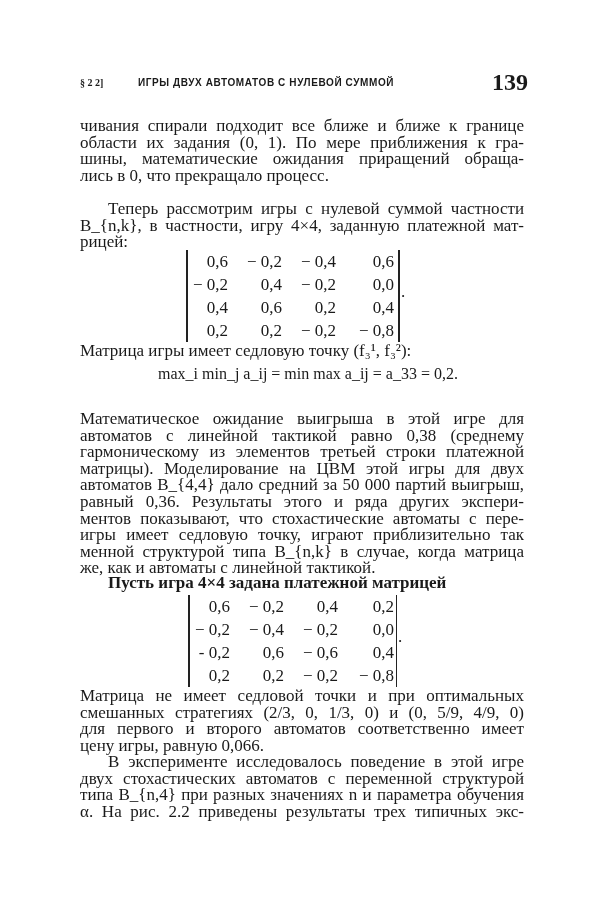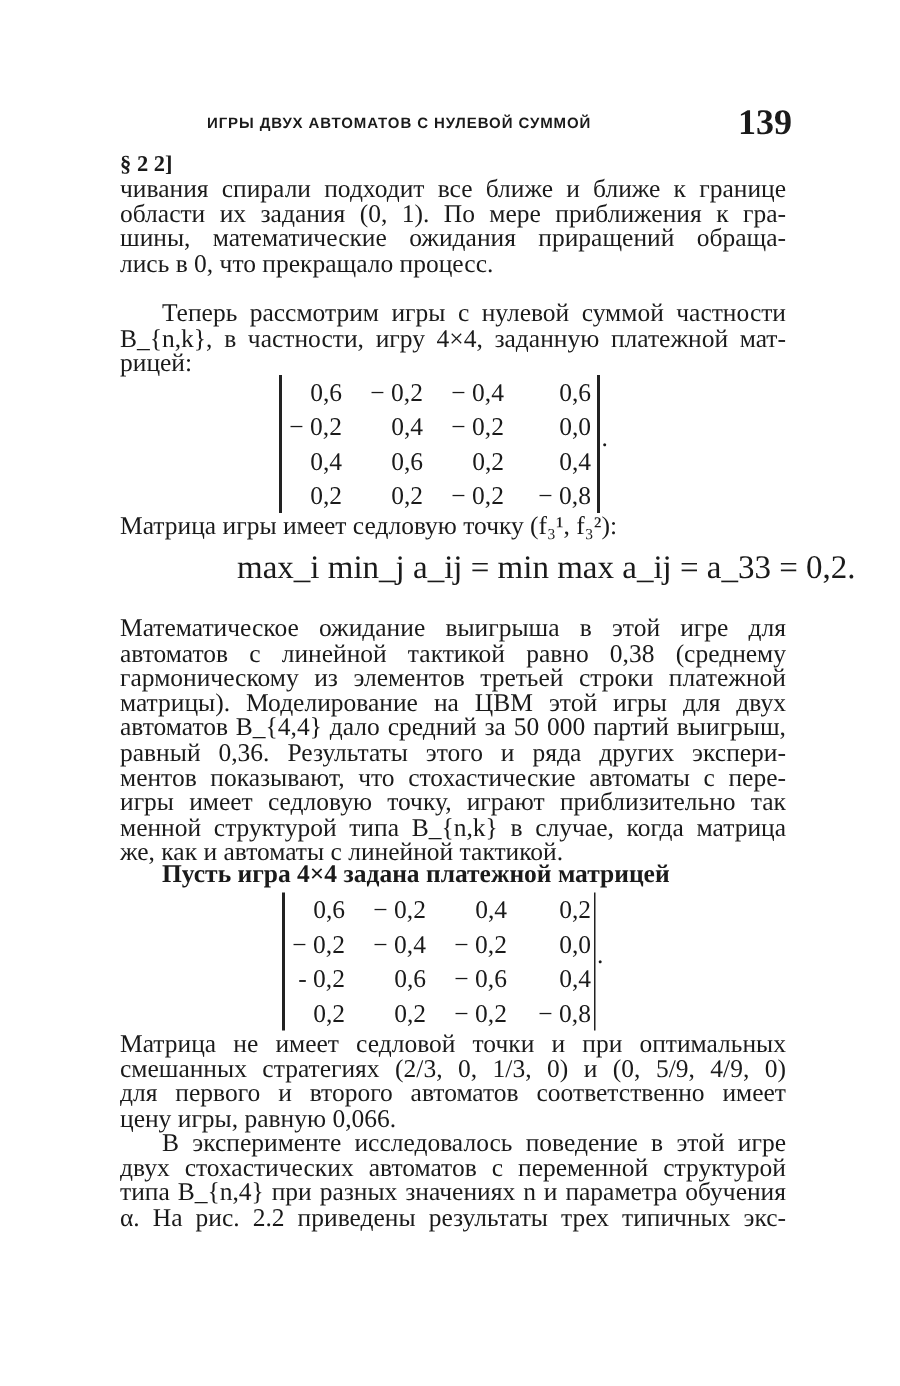--- a/index.html
+++ b/index.html
@@ -1,31 +1,31 @@
 <!DOCTYPE html>
 <html><head>
 <meta charset="utf-8">
 <style>
   html, body { margin:0; padding:0; background:#fff; }
   body { width:600px; height:924px; position:relative; overflow:hidden; color:#1a1a1a;
          font-family:"Liberation Serif", "DejaVu Serif", serif; }
   .hdr { position:absolute; top:73px; left:80px; width:440px; height:24px; }
-  .hdr .sec { position:absolute; left:0; top:4px; font-size:15px; font-weight:bold;margin-top:25px; }
+  .hdr .sec { position:absolute; left:0; top:4px; font-size:10px; font-weight:bold; }
   .hdr .title { position:absolute; left:58px; top:4px; font-size:10px; font-weight:bold; letter-spacing:0.6px;
                 font-family:"Liberation Sans","DejaVu Sans",sans-serif; }
   .hdr .pno { position:absolute; right:-8px; top:-4px; font-size:24px; font-weight:bold; }
   .p { position:absolute; left:80px; width:444px; font-size:17px; line-height:16.6px; text-align:justify; }
   .p .ln { display:block; text-align:justify; text-align-last:justify; white-space:nowrap; height:16.6px; }
   .p .ln.last { text-align-last:left; }
   .ind { text-indent:28px; }
   .matrix { position:absolute; border-left:2px solid #222; border-right:2px solid #222; }
   .matrix table { border-collapse:collapse; font-size:17px; }
   .matrix td { text-align:right; padding:0 0 0 0; height:23px; }
   .mdot { position:absolute; font-size:17px; }
-  .eq { position:absolute; font-size:22px;font-family:Liberation Serif, serif; }
+  .eq { position:absolute; font-size:16px;font-family:Liberation Serif, serif; }
 </style>
 </head>
 <body>
 
 <div class="hdr">
   <span class="sec">§ 2 2]</span>
   <span class="title">ИГРЫ ДВУХ АВТОМАТОВ С НУЛЕВОЙ СУММОЙ</span>
   <span class="pno">139</span>
 </div>
 

